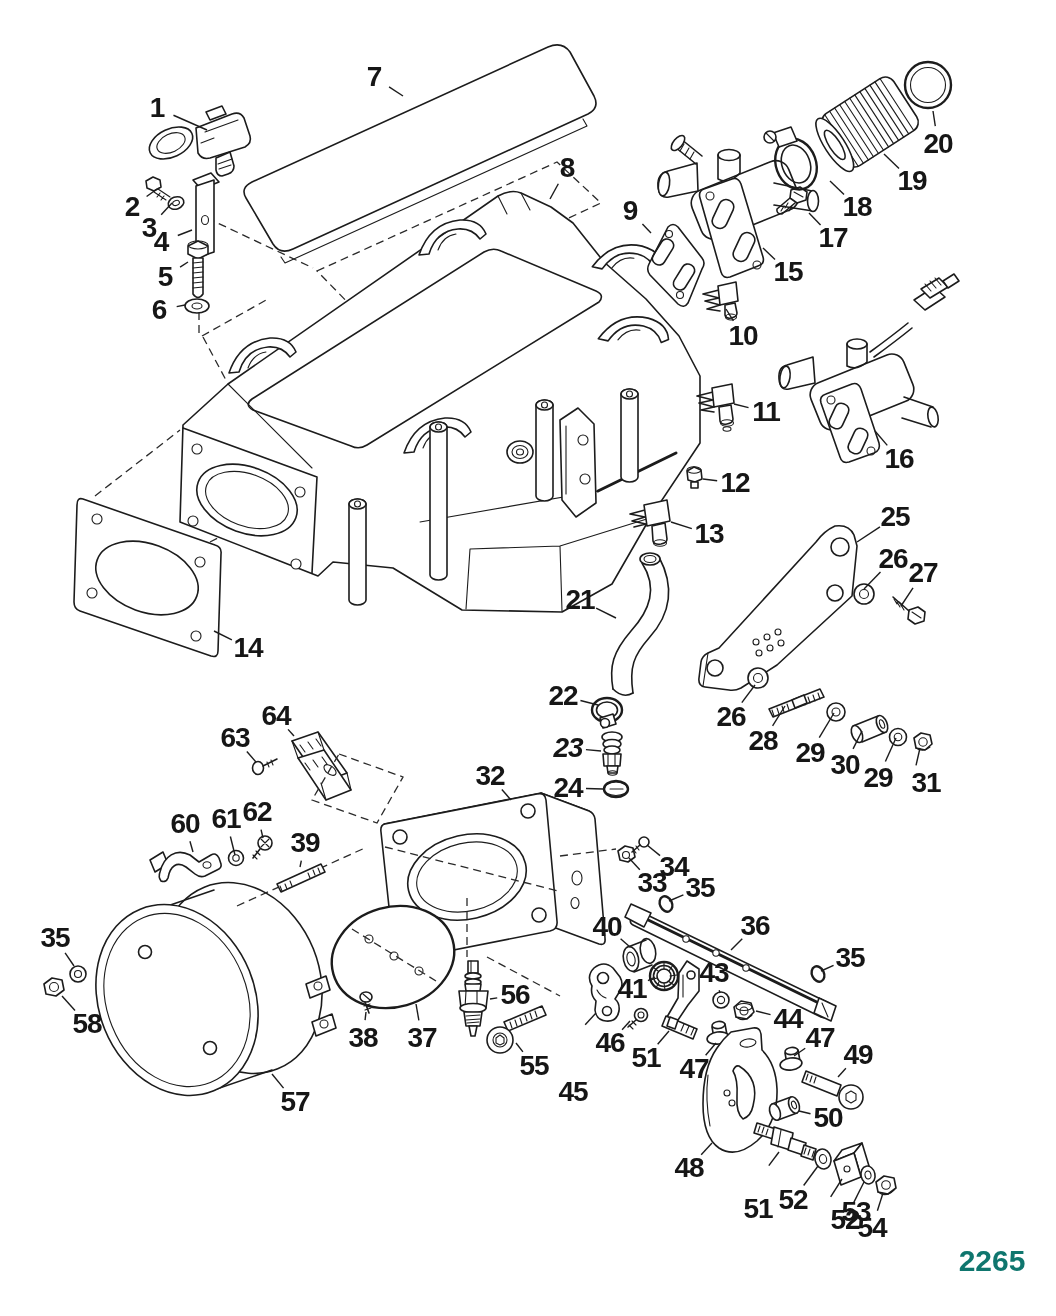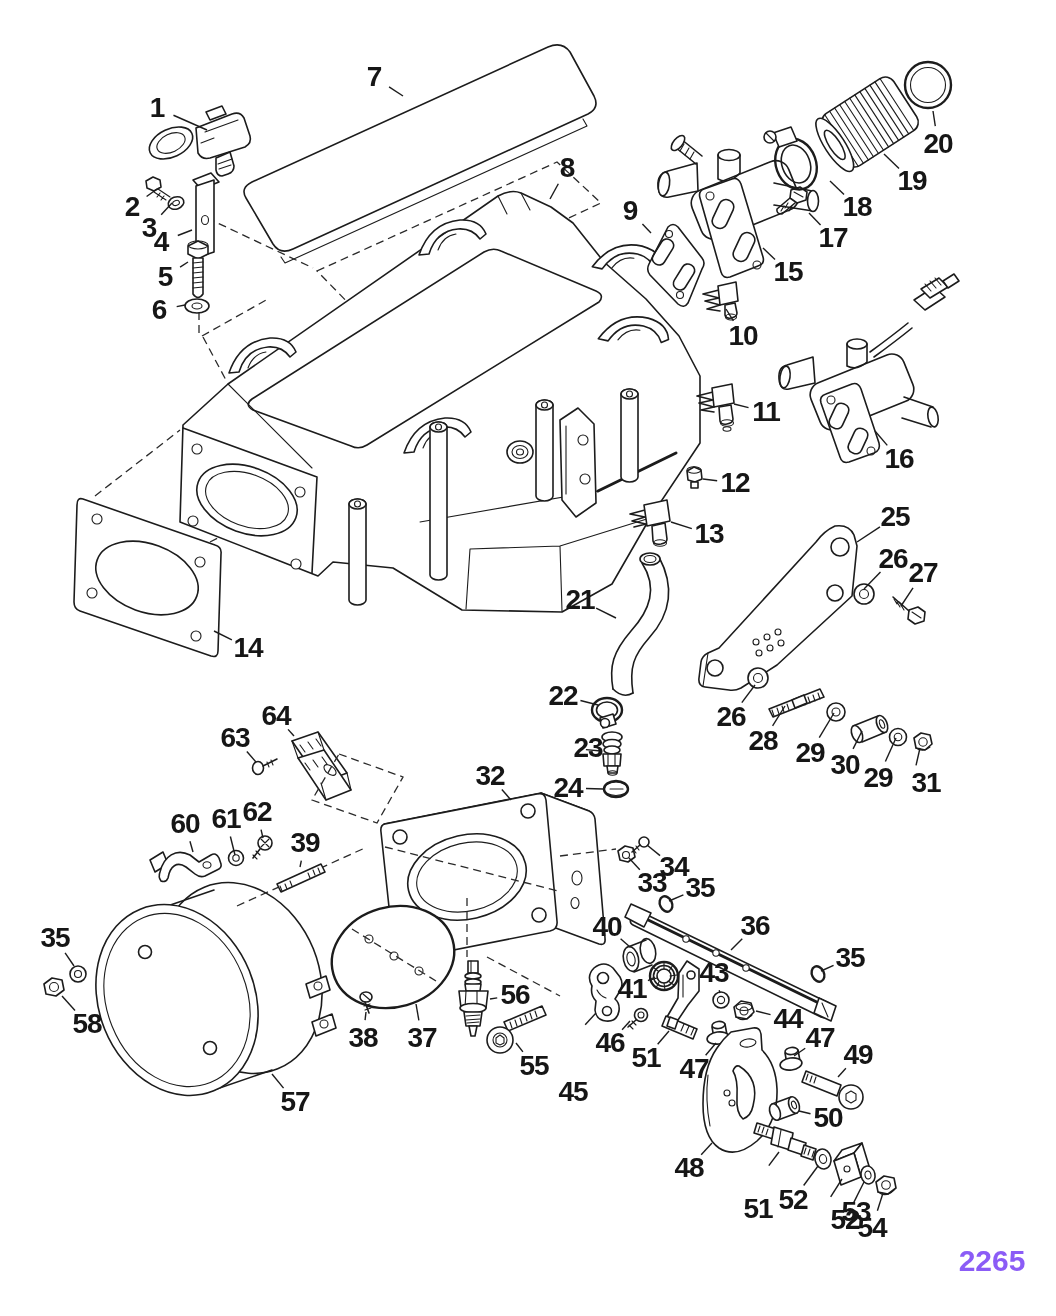--- a/index.html
+++ b/index.html
@@ -12,21 +12,21 @@
   .thick{stroke-width:2.4;}
   .thin{stroke-width:1.1;}
   .dk{stroke-width:3;}
   .dash{stroke:#2a2a2a;stroke-width:1.3;stroke-dasharray:8 5;fill:none;}
   #leaders{position:absolute;left:0;top:0;z-index:5;}
   #leaders line{stroke:#1c1c1c;stroke-width:1.4;}
   #callouts{position:absolute;left:0;top:0;width:100%;height:100%;z-index:6;pointer-events:none;}
   .cl{position:absolute;transform:translate(-50%,-50%);font-weight:700;font-size:28px;
       color:#161616;letter-spacing:-1px;white-space:nowrap;}
   .pagenum{position:absolute;transform:translate(-50%,-50%);font-weight:700;font-size:30px;
-      color:#8b5cf6;letter-spacing:0;}
+      color:#0f766e;letter-spacing:0;}
 </style>
 </head>
 <body>
 
 <div id="page">
 
 <svg class="art" width="1056" height="1316" viewBox="0 0 1056 1316">
   <defs>
     <g id="ear">
       <path class="ln f" d="M-33,1 Q-22,-31 8,-34 Q28,-35 34,-20 L28,-15 Q20,-26 6,-25 Q-16,-23 -23,0 Z"></path>
@@ -632,21 +632,21 @@
       <div class="cl" style="left: 709px; top: 534px;">13</div>
       <div class="cl" style="left: 248px; top: 648px;">14</div>
       <div class="cl" style="left: 788px; top: 272px;">15</div>
       <div class="cl" style="left: 899px; top: 459px;">16</div>
       <div class="cl" style="left: 833px; top: 238px;">17</div>
       <div class="cl" style="left: 857px; top: 207px;">18</div>
       <div class="cl" style="left: 912px; top: 181px;">19</div>
       <div class="cl" style="left: 938px; top: 144px;">20</div>
       <div class="cl" style="left: 580px; top: 600px;">21</div>
       <div class="cl" style="left: 563px; top: 696px;">22</div>
-      <div class="cl" style="left: 588px; top: 748px;">23</div>
+      <div class="cl" style="left: 568px; top: 748px; font-style: italic;">23</div>
       <div class="cl" style="left: 568px; top: 788px;">24</div>
       <div class="cl" style="left: 895px; top: 517px;">25</div>
       <div class="cl" style="left: 893px; top: 559px;">26</div>
       <div class="cl" style="left: 923px; top: 573px;">27</div>
       <div class="cl" style="left: 731px; top: 717px;">26</div>
       <div class="cl" style="left: 763px; top: 741px;">28</div>
       <div class="cl" style="left: 810px; top: 753px;">29</div>
       <div class="cl" style="left: 845px; top: 765px;">30</div>
       <div class="cl" style="left: 878px; top: 778px;">29</div>
       <div class="cl" style="left: 912px; top: 783px; margin-left: 14px;">31</div>

